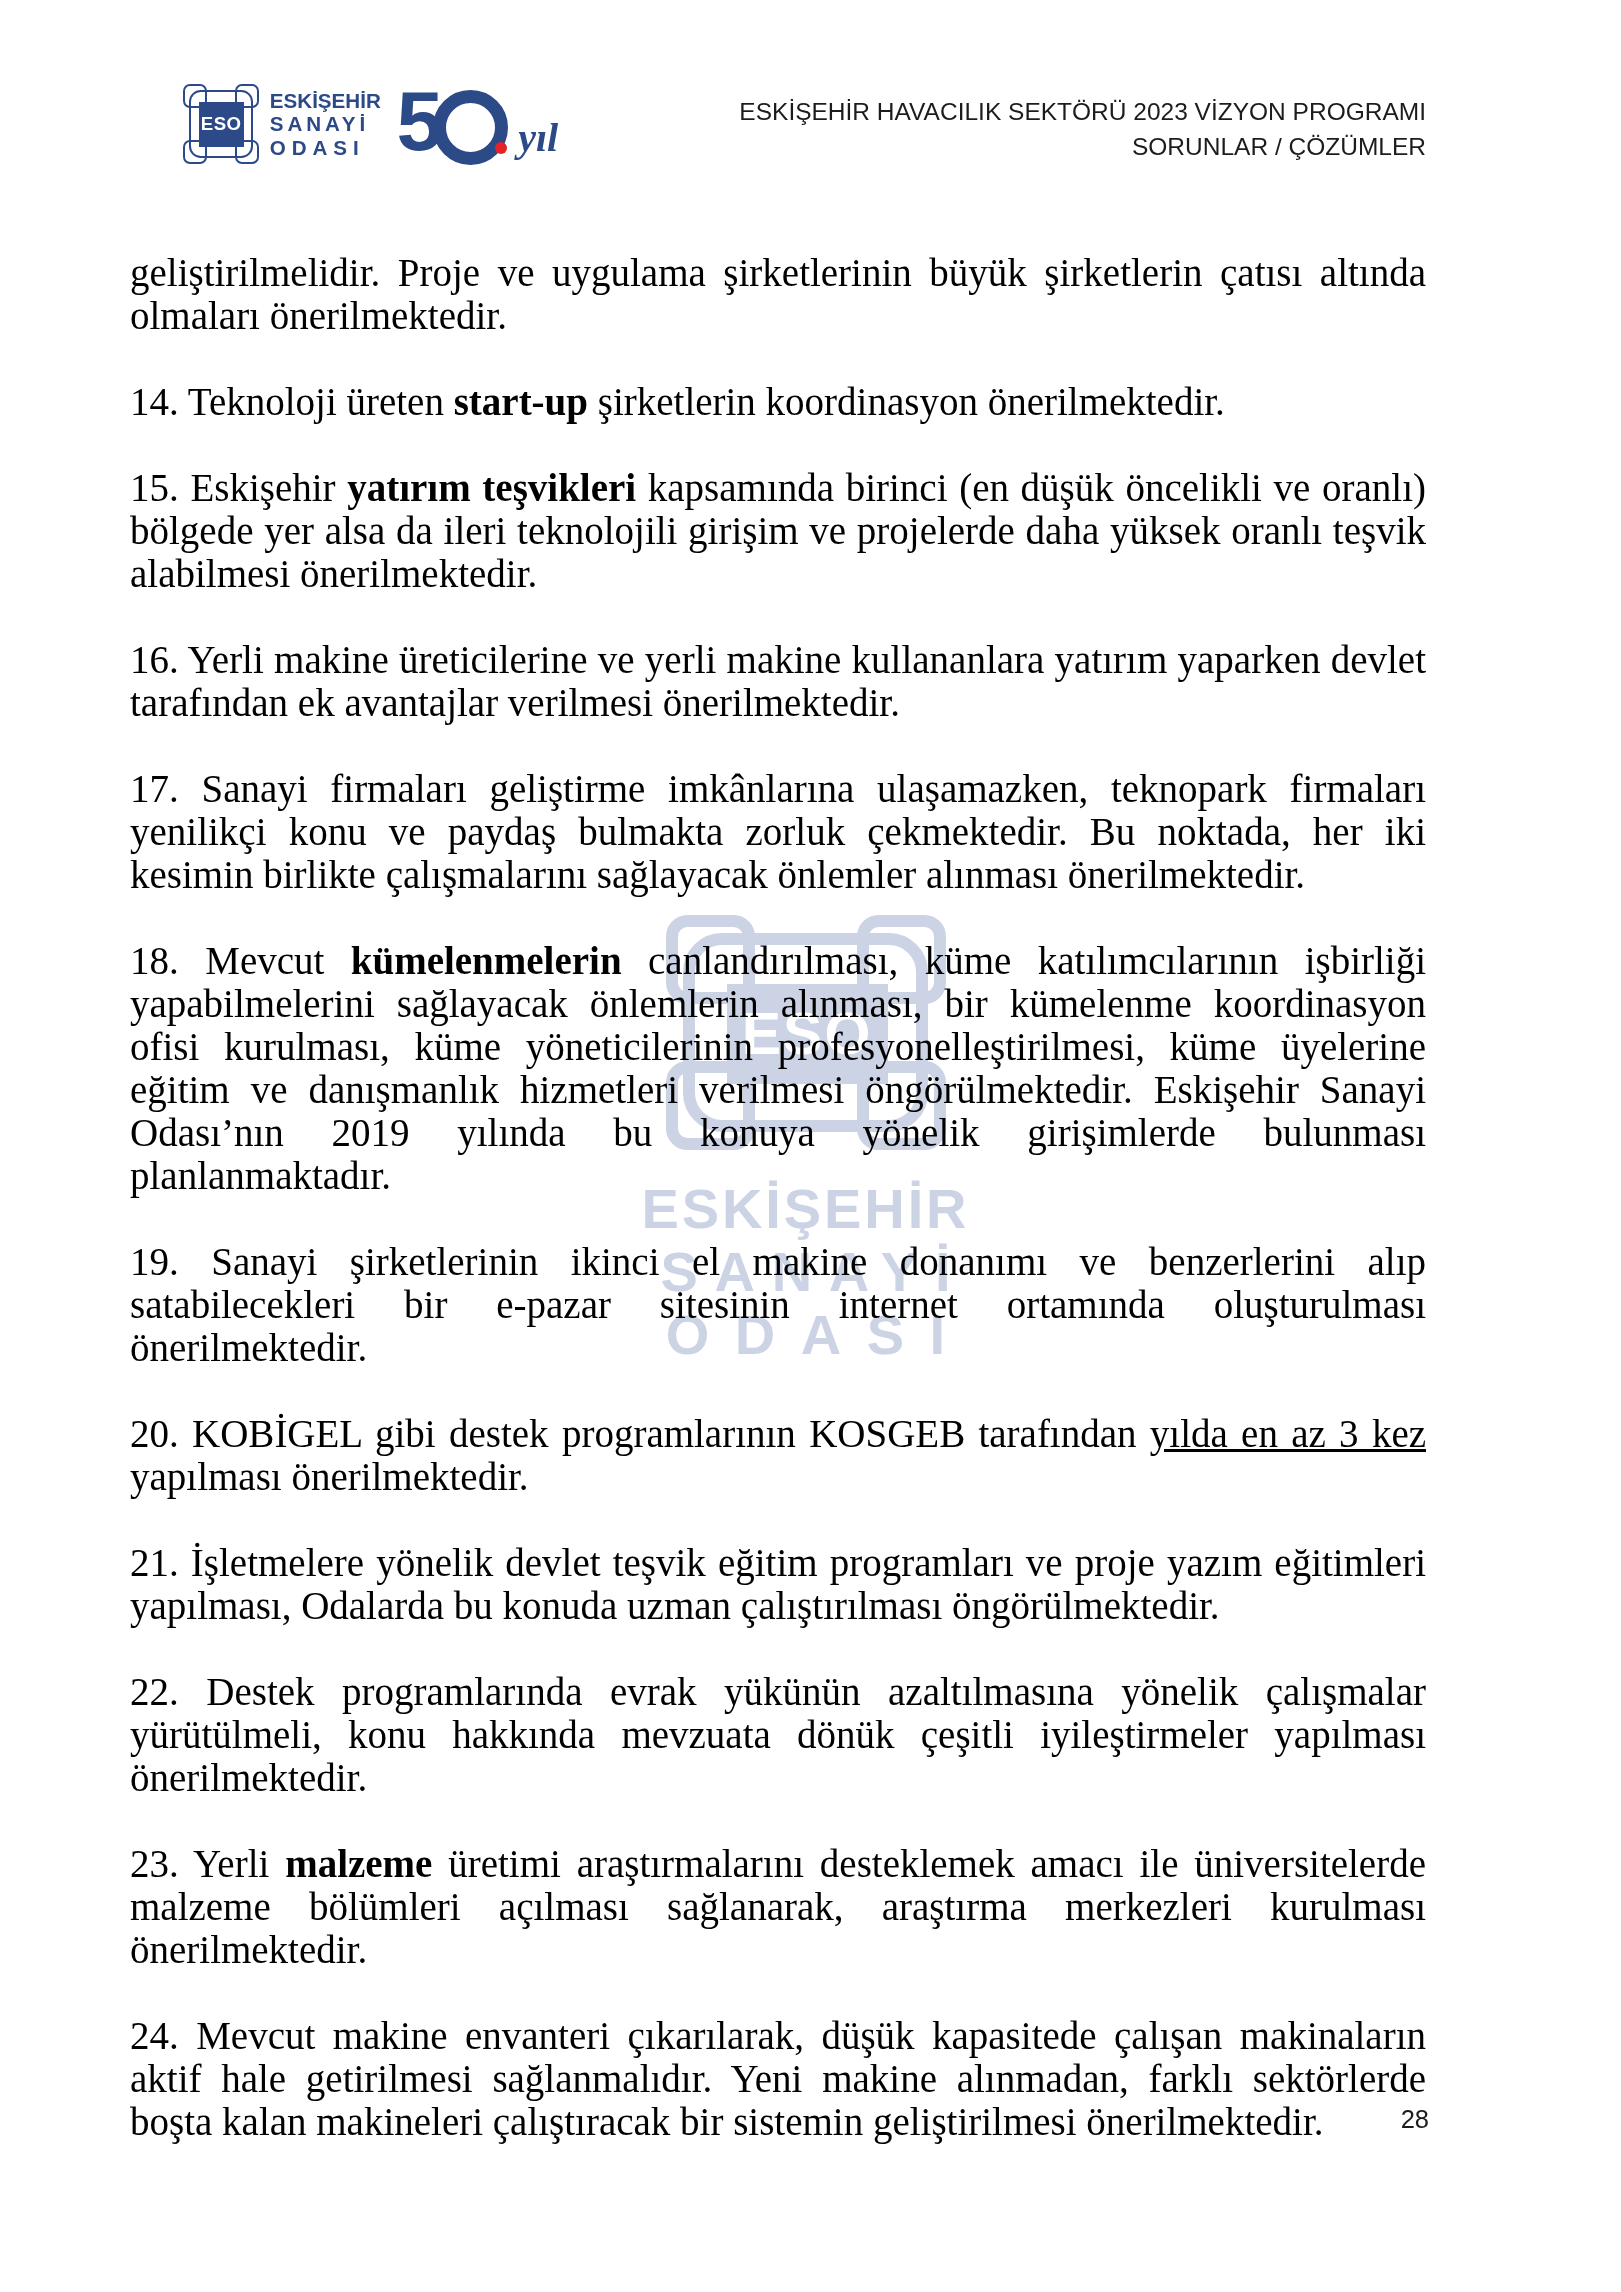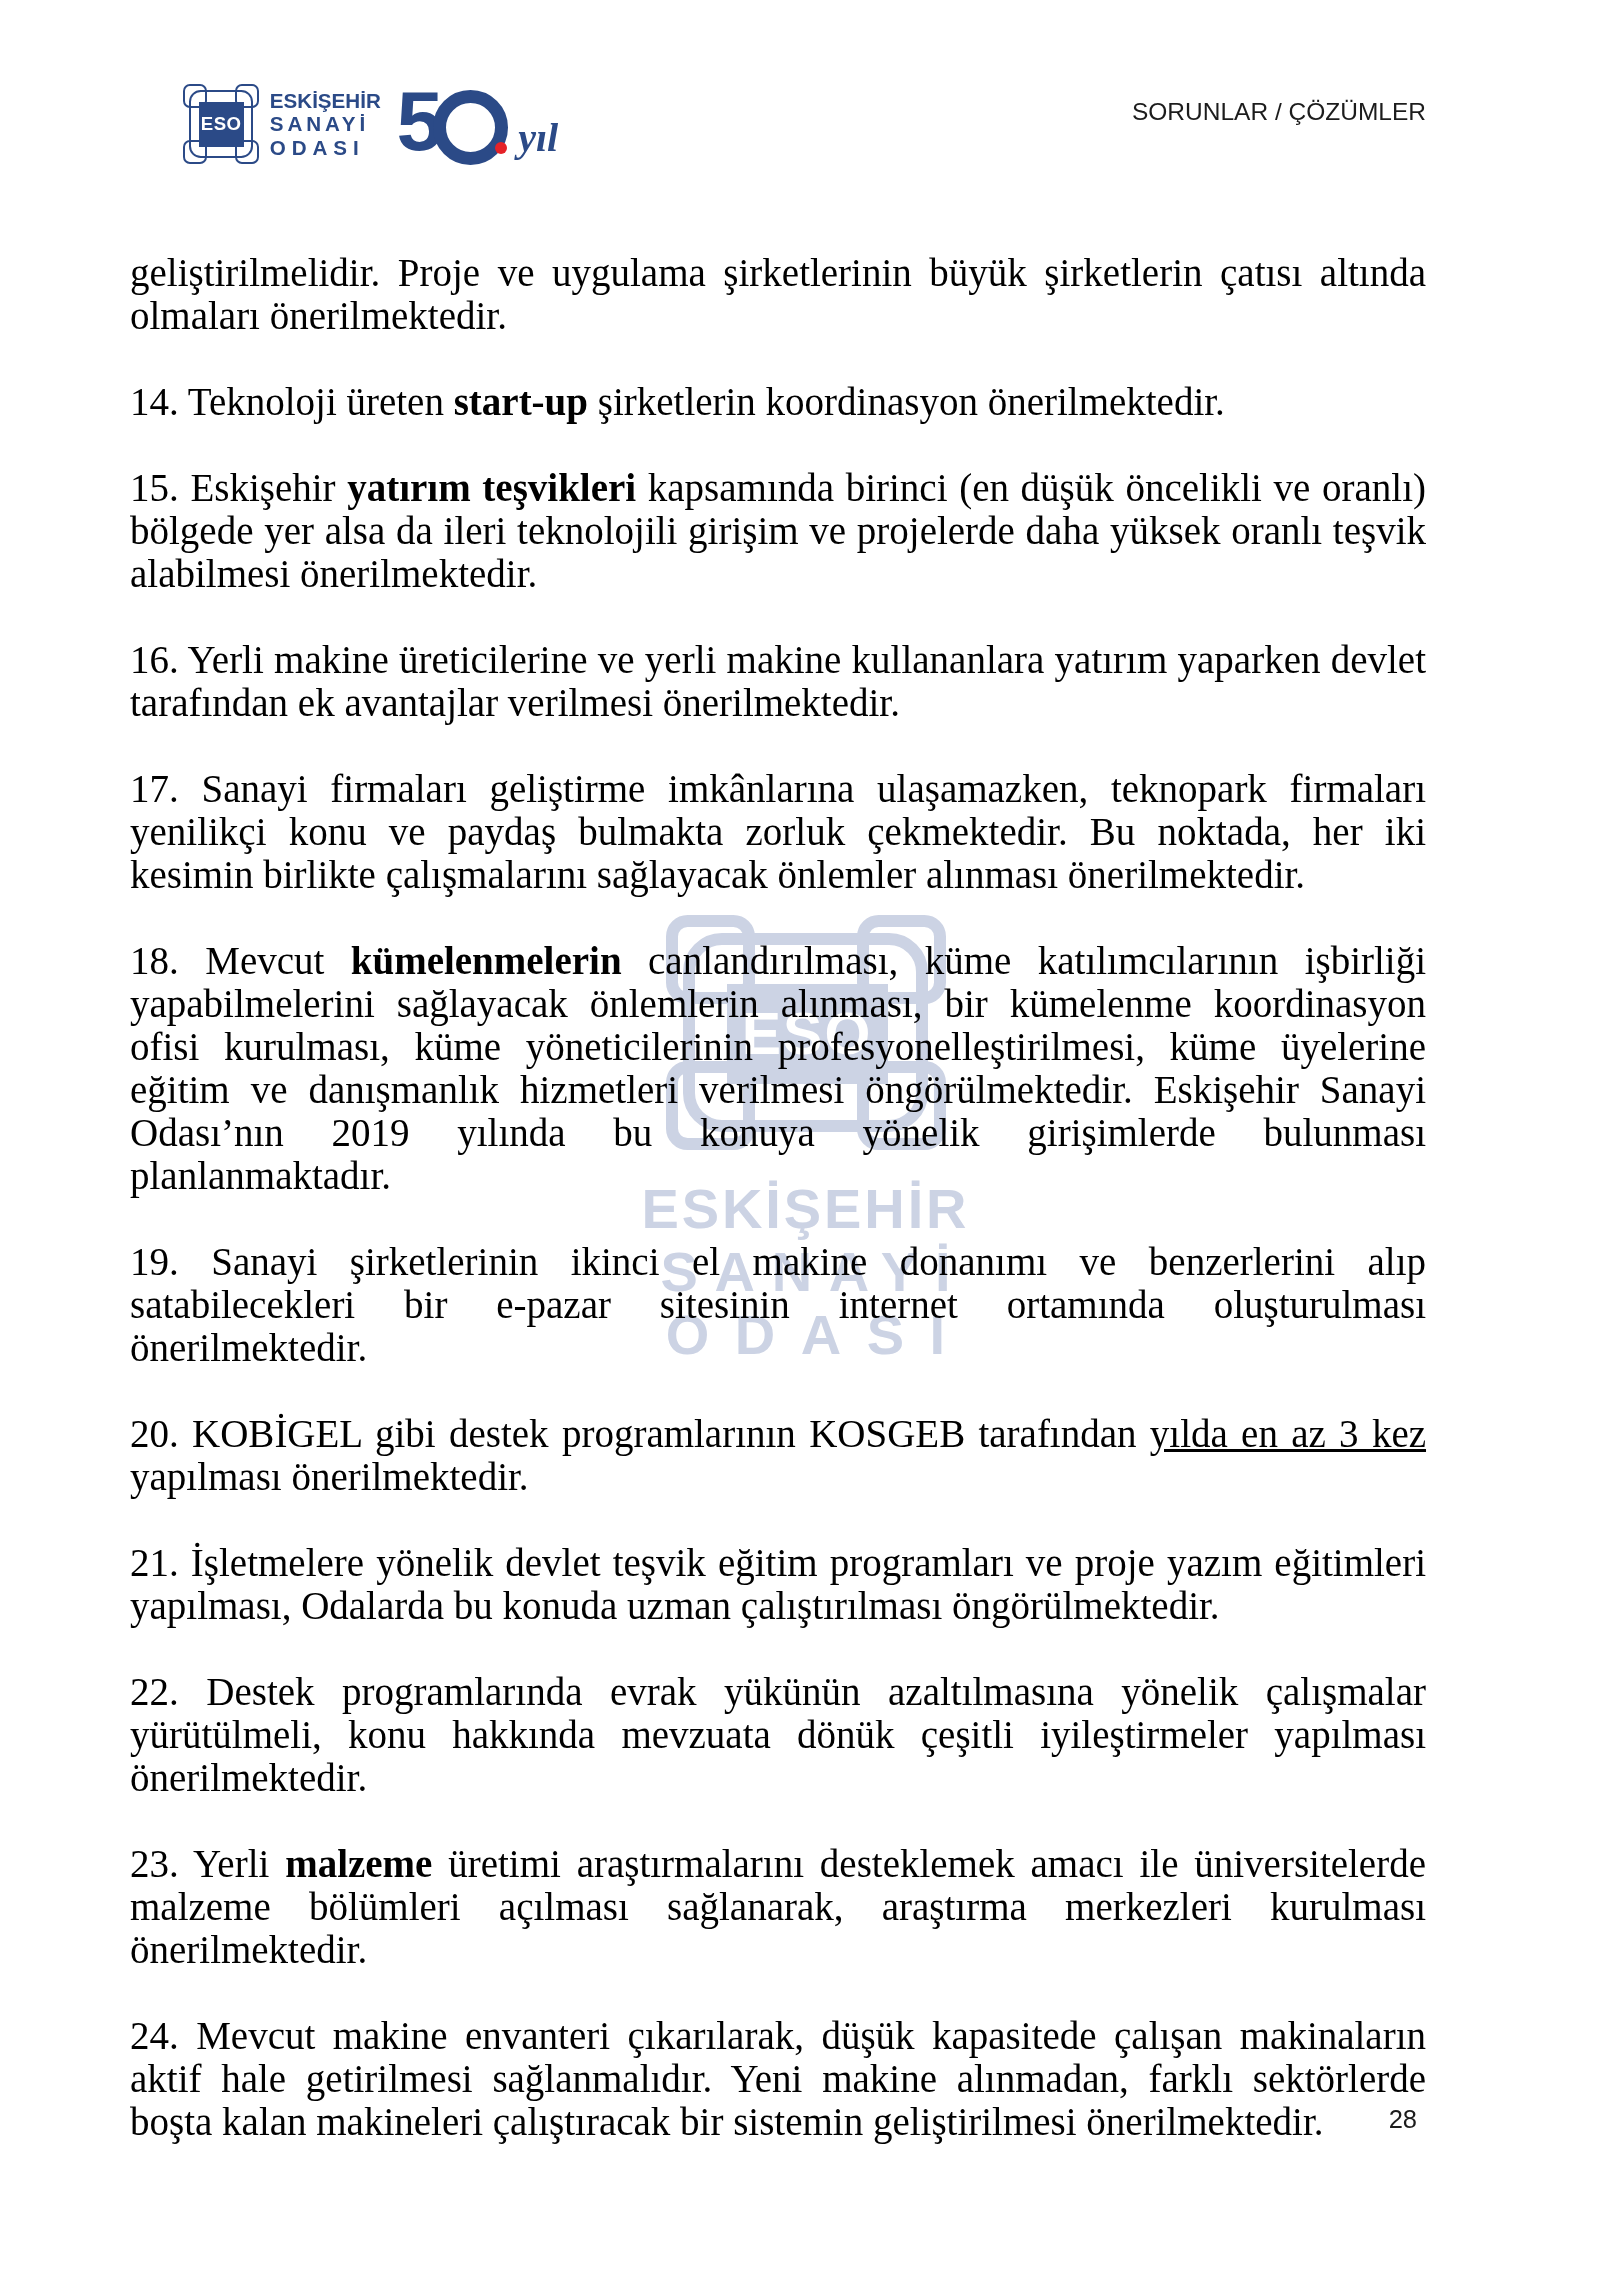--- a/index.html
+++ b/index.html
@@ -61,21 +61,21 @@
   .wm-w3 { letter-spacing:25.5px; margin-left:25.5px; }
 
   
   .doc-body { position:absolute; left:130px; top:251px; width:1296px; z-index:1;
               font-size:39px; line-height:43px; text-align:justify; }
   .doc-body p { margin:0 0 43px 0; }
   .doc-body b { font-weight:bold; }
   .doc-body u { text-decoration:underline; }
 
   
-  .page-number { position:absolute; top:2105px; right:204px;
+  .page-number { position:absolute; top:2105px; right:192px;
                  font-family:"Liberation Sans",sans-serif; font-size:25.5px; color:#1c1c1c; }
 
   :root { --navy:#2b4a87; --red:#e52228; --wm:#ccd3e4; }
 </style>
 </head>
 <body>
 
 <div class="page">
 
   <div class="brand-logo">
@@ -95,20 +95,21 @@
     <div class="brand-50">
       <span class="five">5</span>
       <span class="ring">
         <span class="ring-dot"></span>
       </span>
       <span class="yil">yıl</span>
     </div>
   </div>
 
   <div class="doc-header">
+    <div>ESKİŞEHİR HAVACILIK SEKTÖRÜ 2023 VİZYON PROGRAMI</div>
     <div>SORUNLAR / ÇÖZÜMLER</div>
   </div>
 
   <div class="watermark">
     <div class="wm-emblem">
       <div class="wm-corner tl"></div>
       <div class="wm-corner tr"></div>
       <div class="wm-corner bl"></div>
       <div class="wm-corner br"></div>
       <div class="wm-frame"></div>

